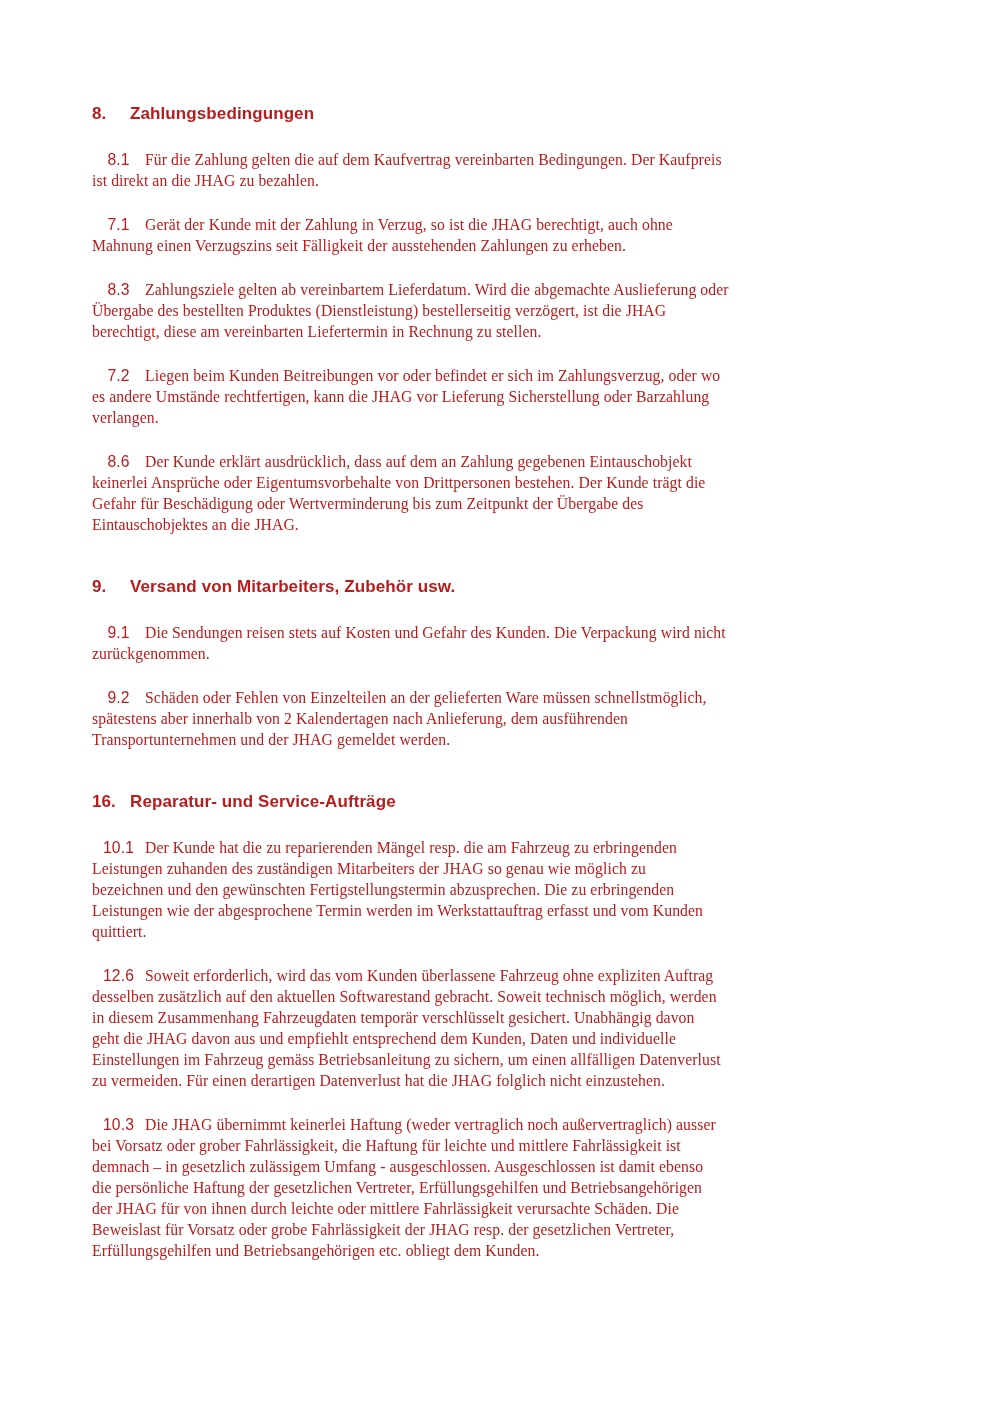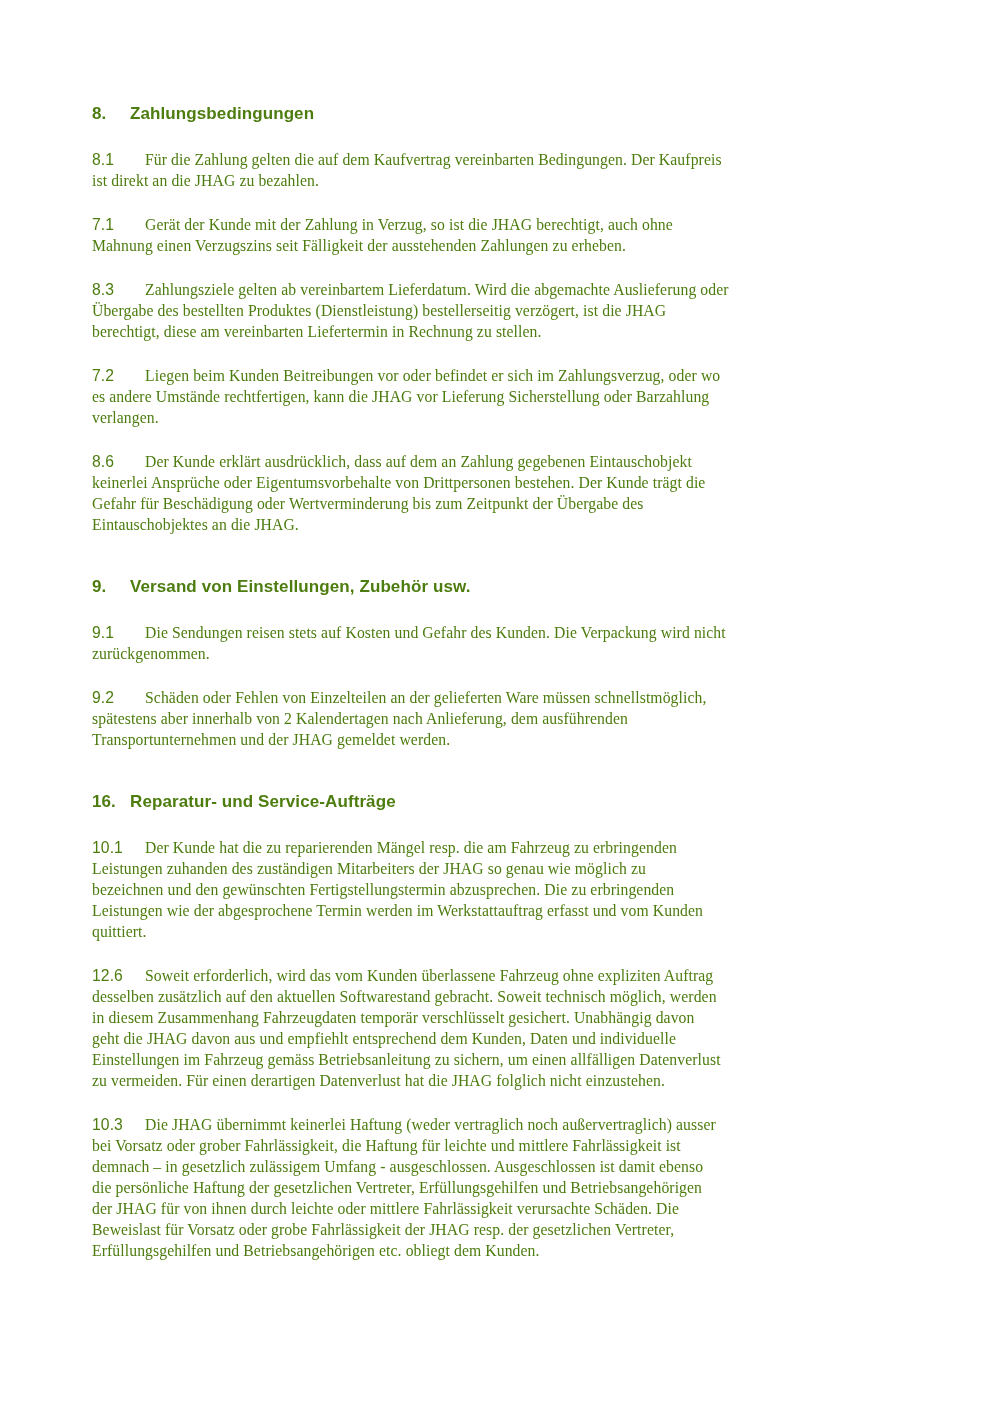--- a/index.html
+++ b/index.html
@@ -3,21 +3,21 @@
 <meta charset="utf-8">
 <style>
   html, body { margin: 0; padding: 0; background: #ffffff; }
   .page {
     box-sizing: border-box;
     width: 996px;
     height: 1409px;
     background: #ffffff;
     padding: 62px 78px 0 92px;
     font-family: "Liberation Sans", sans-serif;
-    color: #4d7c0f;
+    color: #b91c1c;
     overflow: hidden;
   }
   section { margin: 0; padding: 0; }
   .heading {
     font-size: 17px;
     line-height: 22px;
     font-weight: bold;
     margin: 41px 0 24px 0;
     letter-spacing: 0.1px;
     white-space: pre;
@@ -28,20 +28,21 @@
   }
   .para {
     font-size: 15.7px;
     line-height: 21px;
     margin: 0 0 23px 0;
     letter-spacing: 0.1px;
   }
   .para-number {
     display: inline-block;
     width: 53px;
+    text-align: center;
   }
   .para-text { white-space: pre; font-family: Liberation Serif, serif; }
 </style>
 </head>
 <body>
 
 <div class="page">
 
   <section>
     <h2 class="heading"><span class="heading-number">8.</span><span>Zahlungsbedingungen</span></h2>
@@ -55,21 +56,21 @@
     <p class="para"><span class="para-number">7.2</span><span class="para-text">Liegen beim Kunden Beitreibungen vor oder befindet er sich im Zahlungsverzug, oder wo
 es andere Umstände rechtfertigen, kann die JHAG vor Lieferung Sicherstellung oder Barzahlung
 verlangen.</span></p>
     <p class="para"><span class="para-number">8.6</span><span class="para-text">Der Kunde erklärt ausdrücklich, dass auf dem an Zahlung gegebenen Eintauschobjekt
 keinerlei Ansprüche oder Eigentumsvorbehalte von Drittpersonen bestehen. Der Kunde trägt die
 Gefahr für Beschädigung oder Wertverminderung bis zum Zeitpunkt der Übergabe des
 Eintauschobjektes an die JHAG.</span></p>
   </section>
 
   <section>
-    <h2 class="heading"><span class="heading-number">9.</span><span>Versand von Einstellungen, Zubehör usw.</span></h2>
+    <h2 class="heading"><span class="heading-number">9.</span><span>Versand von Mitarbeiters, Zubehör usw.</span></h2>
     <p class="para"><span class="para-number">9.1</span><span class="para-text">Die Sendungen reisen stets auf Kosten und Gefahr des Kunden. Die Verpackung wird nicht
 zurückgenommen.</span></p>
     <p class="para"><span class="para-number">9.2</span><span class="para-text">Schäden oder Fehlen von Einzelteilen an der gelieferten Ware müssen schnellstmöglich,
 spätestens aber innerhalb von 2 Kalendertagen nach Anlieferung, dem ausführenden
 Transportunternehmen und der JHAG gemeldet werden.</span></p>
   </section>
 
   <section>
     <h2 class="heading"><span class="heading-number">16.</span><span>Reparatur- und Service-Aufträge</span></h2>
     <p class="para"><span class="para-number">10.1</span><span class="para-text">Der Kunde hat die zu reparierenden Mängel resp. die am Fahrzeug zu erbringenden

